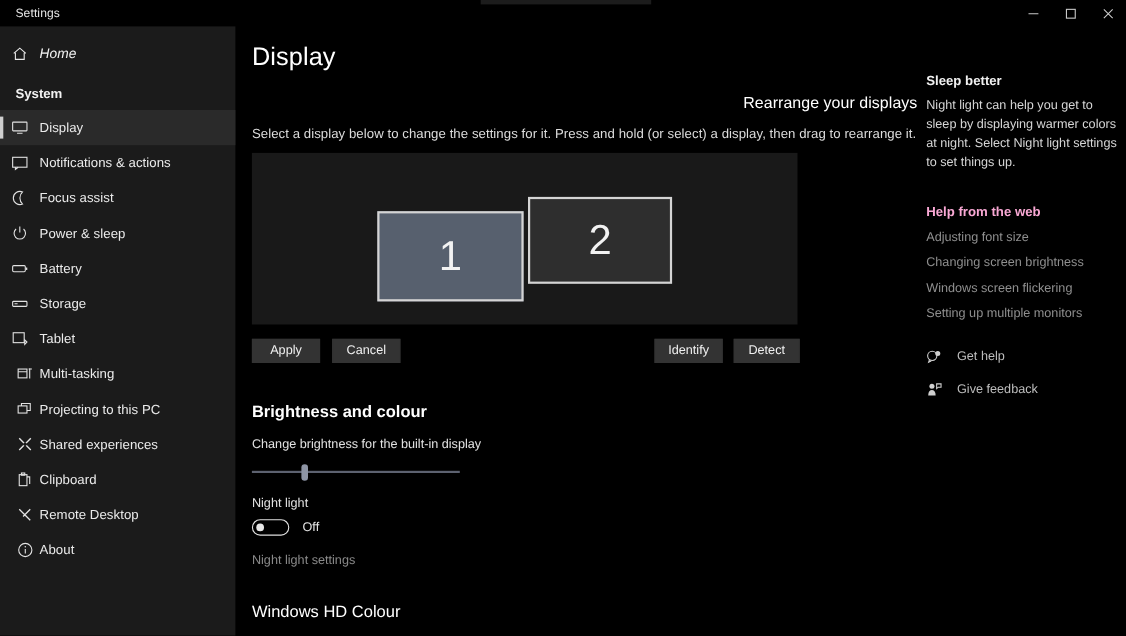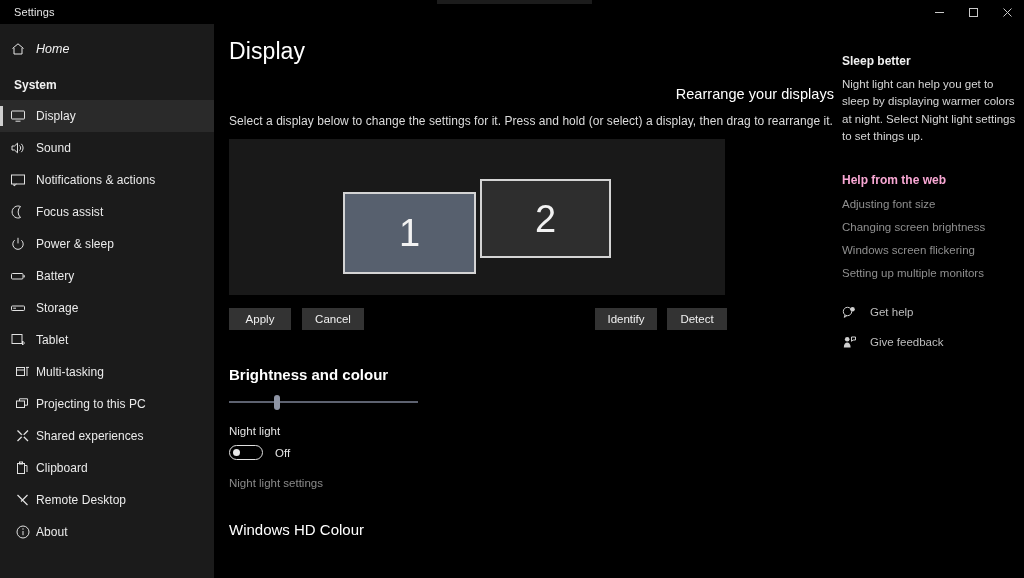--- a/index.html
+++ b/index.html
@@ -137,21 +137,21 @@
     border-radius:50%; background:#e8e8e8;
   }
   .toggle-state { font-size:11.5px; color:#e2e2e2; margin-left:12px; }
 
   .link-muted { font-size:11.5px; color:#8a8a8a; margin-top:17px; display:block; }
 
   .hd-head { font-size:15px; color:#fff; margin-top:32px; }
 
   
   .rightpanel {
-    position:absolute; top:12px; left:842px; width:182px; height:554px;
+    position:absolute; top:24px; left:842px; width:182px; height:554px;
     padding-top:42px;
   }
   .rp-head { font-size:12px; font-weight:bold; color:#f0f0f0; }
   .rp-body { font-size:11.5px; color:#d6d6d6; line-height:1.52; margin-top:8px; }
   .rp-head2 { font-size:12px; font-weight:bold; color:#f9a8d4; margin-top:27px; }
   .rp-link {
     font-size:11.5px; color:#8f8f8f; margin-top:11px; display:block;
   }
   .rp-action { display:flex; align-items:center; margin-top:15px; }
   .rp-action .ic {
@@ -206,29 +206,20 @@
       <div class="nav-item selected">
         <span class="ic">
           <svg width="16" height="16" viewBox="0 0 16 16">
               <rect x="1.5" y="3" width="13" height="8" rx="0.5" stroke="#e2e2e2" stroke-width="1" fill="none"></rect>
               <path d="M5.5 13.2 H10.5" stroke="#e2e2e2" stroke-width="1"></path>
             </svg>
         </span>
         <span class="lb">Display</span>
       </div>
 
-      <div class="nav-item">
-        <span class="ic">
-          <svg width="16" height="16" viewBox="0 0 16 16">
-              <path d="M2 6 H4.5 L7.5 3.2 V12.8 L4.5 10 H2 Z" stroke="#e2e2e2" stroke-width="1" fill="none"></path>
-              <path d="M9.5 5.5 A3.3 3.3 0 0 1 9.5 10.5 M11.3 3.8 A5.8 5.8 0 0 1 11.3 12.2" stroke="#e2e2e2" stroke-width="1" fill="none"></path>
-            </svg>
-        </span>
-        <span class="lb">Sound</span>
-      </div>
 
       <div class="nav-item">
         <span class="ic">
           <svg width="16" height="16" viewBox="0 0 16 16">
               <rect x="1.5" y="3" width="13" height="9" stroke="#e2e2e2" stroke-width="1" fill="none"></rect>
               <path d="M4 12 L4 14 L6.5 12" stroke="#e2e2e2" stroke-width="1" fill="none"></path>
             </svg>
         </span>
         <span class="lb">Notifications &amp; actions</span>
       </div>
@@ -353,20 +344,21 @@
     </div>
 
     <div class="btn-row">
       <div class="btn btn-apply">Apply</div>
       <div class="btn btn-cancel">Cancel</div>
       <div class="btn btn-identify">Identify</div>
       <div class="btn btn-detect">Detect</div>
     </div>
 
     <div class="brightness-head">Brightness and colour</div>
+    <div class="slider-label">Change brightness for the built-in display</div>
 
     <div class="slider">
       <div class="slider-track"></div>
       <div class="slider-thumb"></div>
     </div>
 
     <div class="nl-label">Night light</div>
     <div class="toggle-row">
       <div class="toggle">
         <div class="knob"></div>

